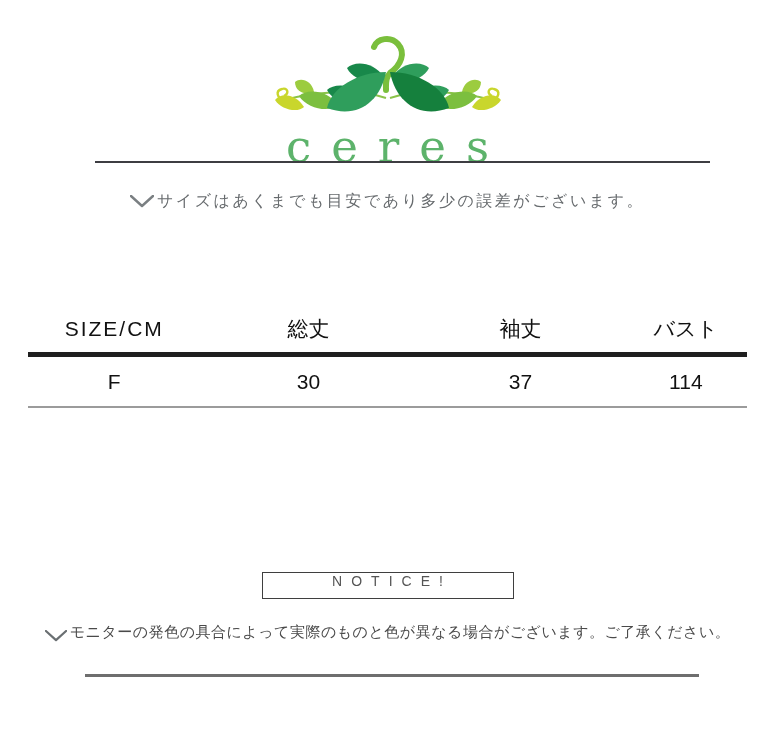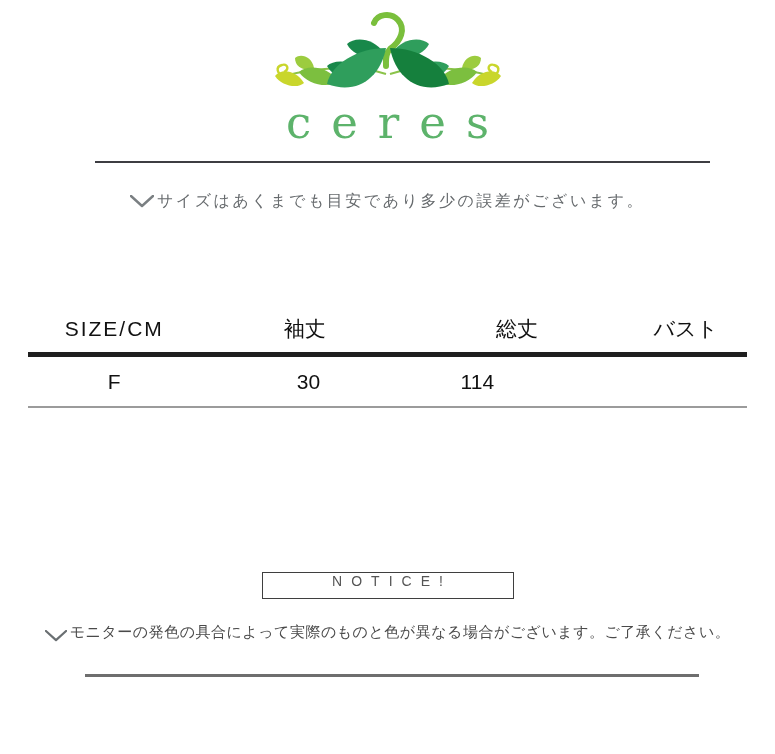--- a/index.html
+++ b/index.html
@@ -3,21 +3,21 @@
 <meta charset="utf-8">
 <style>
   html,body { margin:0; padding:0; background:#ffffff; }
   .page {
     position:relative; width:775px; height:754px; margin:0 auto;
     background:#ffffff; overflow:hidden;
     font-family:"Liberation Sans", sans-serif; color:#1a1a1a;
   }
 
   
-  .logo { position:absolute; top:4px; left:0; right:0;
+  .logo { position:absolute; top:28px; left:0; right:0;
           display:flex; flex-direction:column; align-items:center; }
   .logo svg { display:block; }
   .brand {
     font-family:"DejaVu Serif", serif;
     font-size:45px; line-height:1; color:#5db36b;
     letter-spacing:20px; margin-right:-20px; margin-top:-4px;
   }
 
   
   .divider-top    { position:absolute; top:161px; left:95px; width:615px; height:2px; background:#3d3d42; }
@@ -90,27 +90,28 @@
       <svg width="24" height="13" viewBox="0 0 24 13">
           <polyline points="1,1 12,11 23,1" fill="none" stroke="#7a7f82" stroke-width="2.4" stroke-linecap="round" stroke-linejoin="round"></polyline>
         </svg>
     </span>
     <span class="txt">サイズはあくまでも目安であり多少の誤差がございます。</span>
   </div>
 
   <div class="size-table">
     <div class="t-head">
       <div class="cell c1 unit">SIZE/CM</div>
+      <div class="cell c2">総丈</div>
       <div class="cell c3">袖丈</div>
-      <div class="cell c2">総丈</div>
       <div class="cell c4">バスト</div>
     </div>
     <div class="t-row">
       <div class="cell c1">F</div>
       <div class="cell c2">30</div>
+      <div class="cell c3">37</div>
       <div class="cell c4">114</div>
     </div>
   </div>
 
   <div class="notice-box">
     <span>NOTICE!</span>
   </div>
 
   <div class="note monitor-note">
     <span class="chev">

